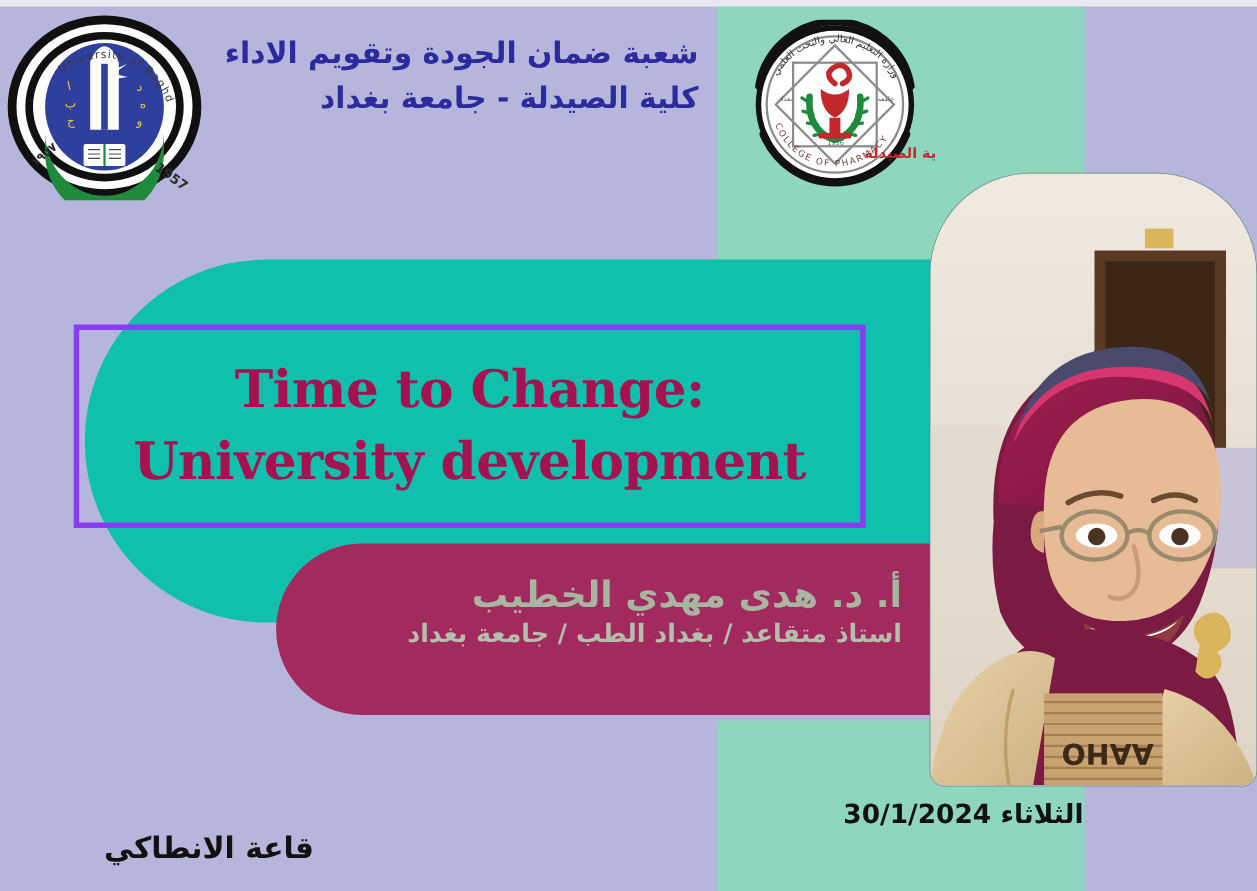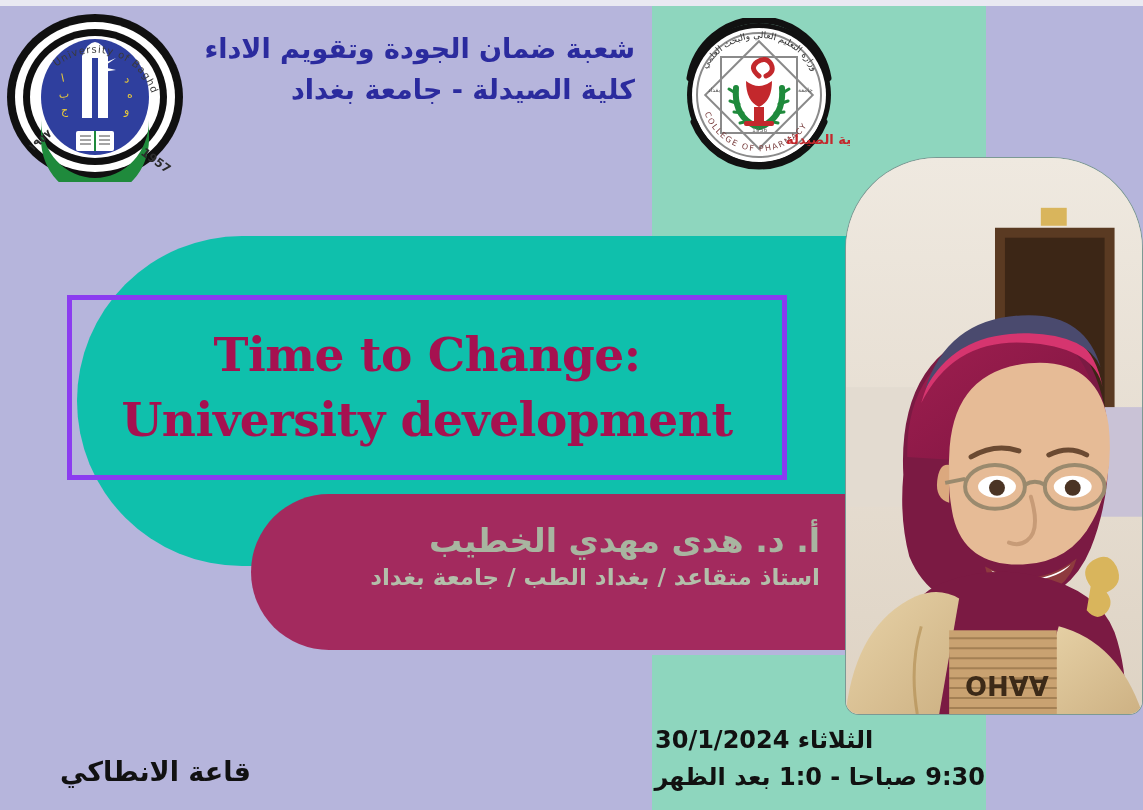--- a/index.html
+++ b/index.html
@@ -90,34 +90,34 @@
     color:#b3bfaa;
     font-weight:bold;
     font-size:23px;
     line-height:1.35;
     white-space:nowrap;
   }
 
   
   .datetime-block {
     position:absolute; left:655px; top:722px; width:330px;
-    text-align:left; direction:rtl;
+    text-align:right; direction:rtl;
   }
   .datetime-line {
     color:#111111;
     font-weight:bold;
     font-size:24px;
     line-height:1.55;
     white-space:nowrap;
   }
 
   
   .venue {
     position:absolute; left:60px; top:756px; width:260px;
-    text-align:left; direction:rtl;
+    text-align:center; direction:rtl;
     color:#111111;
     font-weight:bold;
     font-size:27px;
     white-space:nowrap;
   }
 
   
   .logo-ub {
     position:absolute; left:4px; top:12px; width:182px; height:170px;
   }
@@ -311,18 +311,17 @@
       </g>
       <g transform="translate(246,430)" fill="#d9b55c">
         <path d="M0 0 q-12 -16 2 -26 q16 -10 24 6 q8 18 -10 26 q8 10 0 20 q-10 10 -20 -2"></path>
       </g>
       <path d="M76 470 q-12 40 -4 88" fill="none" stroke="#a8803f" stroke-width="3" opacity=".5"></path>
     </svg>
   </div>
 
   <div class="datetime-block">
     <div class="datetime-line">الثلاثاء 30/1/2024</div>
-    <div class="datetime-line">9:30 صباحا - 1:0 بعد الظهر</div>
   </div>
 
   <div class="venue">قاعة الانطاكي</div>
 
 </div>
 
 </body></html>

